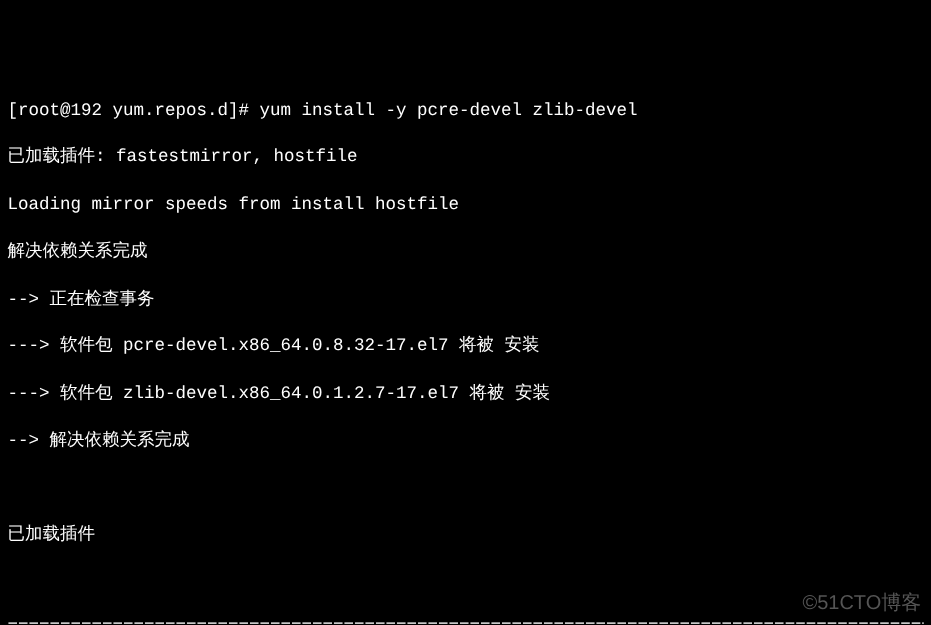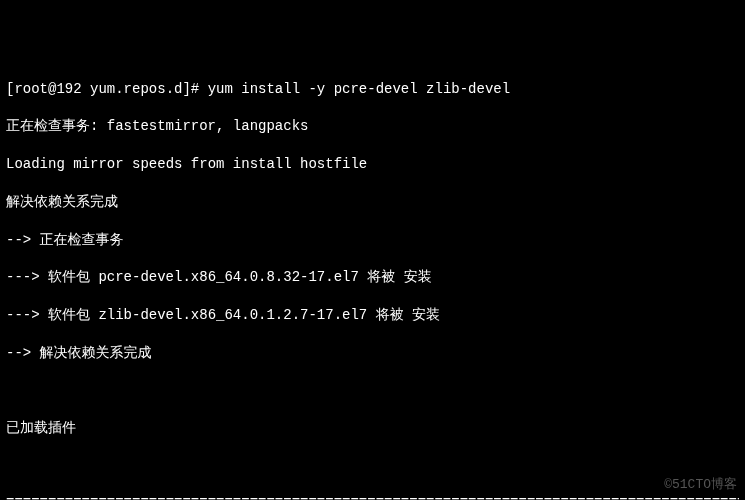--- a/index.html
+++ b/index.html
@@ -21,32 +21,32 @@
       border: none;
       white-space: pre;
       overflow: hidden;
       font-family: inherit;
     }
     .watermark {
       position: absolute;
       right: 8px;
       bottom: 6px;
       color: #555;
-      font-size: 13px;
-      font-family: Liberation Mono, monospace;
+      font-size: 16px;
+      font-family: Liberation Sans, sans-serif;
     }
     .blank { height: 18px; }
   </style>
 </head>
 <body>
 
 
 
 <div class="line"><span>[root@192 yum.repos.d]#</span> <span>yum install -y pcre-devel zlib-devel</span></div>
-<div class="line">正在检查事务: fastestmirror, langpacks</div>
+<div class="line">已加载插件: fastestmirror, hostfile</div>
 <div class="line">Loading mirror speeds from install hostfile</div>
 <div class="line">解决依赖关系完成</div>
 <div class="line">--&gt; 正在检查事务</div>
 <div class="line">---&gt; 软件包 pcre-devel.x86_64.0.8.32-17.el7 将被 安装</div>
 <div class="line">---&gt; 软件包 zlib-devel.x86_64.0.1.2.7-17.el7 将被 安装</div>
 <div class="line">--&gt; 解决依赖关系完成</div>
 <div class="blank"></div>
 <div class="line">已加载插件</div>
 <div class="blank"></div>
 <div class="hr-double">=========================================================================================</div>

